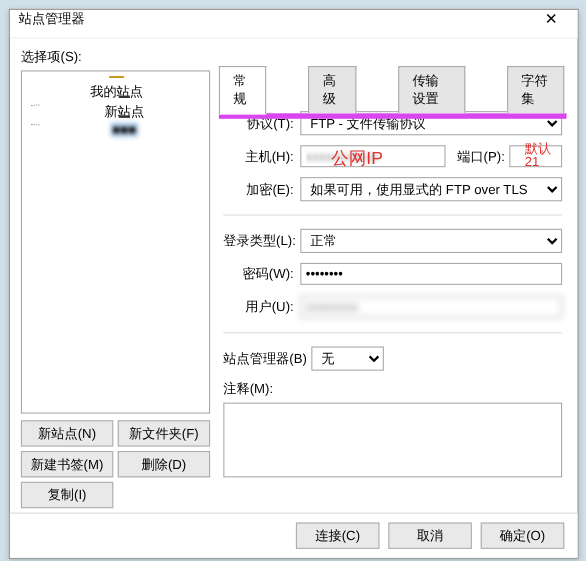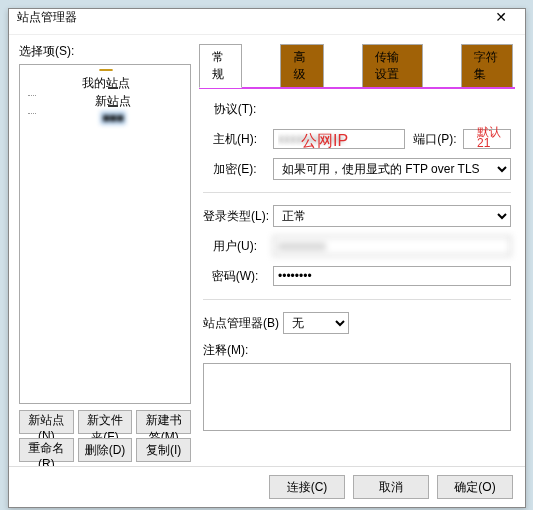--- a/index.html
+++ b/index.html
@@ -11,29 +11,29 @@
     .body { flex: 1; display: flex; padding: 8px 10px 4px 10px; gap: 8px; }
     .left { width: 172px; display: flex; flex-direction: column; }
     .sel-label { margin-bottom: 4px; }
     .tree { flex: 1; border: 1px solid #aaa; background: #fff; padding: 4px 2px; overflow: auto; }
     .tree-row { display: flex; align-items: center; height: 18px; gap: 4px; padding-left: 2px; flex-direction: column; }
     .tree-row.lvl1 { padding-left: 16px; position: relative; }
     .tree-row.lvl1::before { content: ""; position: absolute; left: 6px; top: 8px; width: 8px; border-top: 1px dotted #999; }
     .folder-icon { width: 14px; height: 11px; background: #f3c14b; border: 1px solid #ca9a1d; border-radius: 1px; }
     .server-icon { width: 10px; height: 12px; background: #5a5a5a; border: 1px solid #333; }
     .sel-blur { background: #bcd6f0; border-radius: 2px; padding: 0 2px; filter: blur(2px); }
-    .btn-grid { margin-top: 6px; display: grid; grid-template-columns: 1fr 1fr 1fr; gap: 4px; }
+    .btn-grid { margin-top: 6px; display: grid; grid-template-columns: 1fr 1fr; gap: 4px; }
     button { background: #e9e9e9; border: 1px solid #adadad; height: 24px; cursor: default; }
     .right { flex: 1; display: flex; flex-direction: column; }
-    .tab-strip { display: flex; border-bottom: 2px solid #d946ef; position: relative; top: 1px; gap: 36px; }
-    .tab { padding: 4px 12px; border: 1px solid #aaa; border-bottom: none; margin-right: 2px; background: #a16207; cursor: default; }
+    .tab-strip { display: flex; border-bottom: 5px solid #d946ef; position: relative; top: 17px; gap: 36px; }
+    .tab { padding: 4px 12px; border: 1px solid #aaa; border-bottom: none; margin-right: 2px; background: #e5e5e5; cursor: default; }
     .tab.active { background: #fff; position: relative; z-index: 2; border-bottom: 1px solid #fff; margin-bottom: -1px; }
     .tab-content { flex: 1; border-top: none; padding: 10px 4px 4px 4px; display: flex; flex-direction: column; gap: 8px; }
     .form-row { display: flex; align-items: center; gap: 6px; min-height: 22px; }
-    .form-row label { width: 64px; text-align: center; white-space: nowrap; }
+    .form-row label { width: 64px; text-align: right; white-space: nowrap; }
     .form-row .label-narrow { width: 48px; }
     select, input[type=text], input[type=password], textarea { border: 1px solid #aaa; background: #fff; height: 20px; padding: 1px 4px; font-size: 12px; }
     select { height: 22px; }
     .w-full { flex: 1; }
     .w-host { flex: 1; }
     .w-port { width: 48px; }
     .hr { border-top: 1px solid #ddd; margin: 4px 0; }
     .note-area { width: 100%; height: 68px; resize: none; }
     .footer { border-top: 1px solid #ddd; padding: 8px 12px; display: flex; justify-content: flex-end; gap: 8px; background: #fff; }
     .footer button { width: 76px; }
@@ -68,37 +68,39 @@
         </div>
         <div class="tree-row lvl1">
           <span class="server-icon"></span>
           <span class="sel-blur">■■■</span>
         </div>
       </div>
       <div class="btn-grid">
         <button>新站点(N)</button>
         <button>新文件夹(F)</button>
         <button>新建书签(M)</button>
-        <button>重命名(R)</button>
         <button>删除(D)</button>
         <button>复制(I)</button>
       </div>
     </div>
 
     <div class="right">
       <div class="tab-strip">
         <div class="tab active">常规</div>
         <div class="tab">高级</div>
         <div class="tab">传输设置</div>
         <div class="tab">字符集</div>
       </div>
 
       <div class="tab-content">
         <div class="form-row">
           <label>协议(T):</label>
+          <select class="w-full">
+            <option>FTP - 文件传输协议</option>
+          </select>
         </div>
 
         <div class="form-row" style="position:relative;">
           <label>主机(H):</label>
           <span class="host-overlay w-host">
             <input type="text" class="w-full" style="width: 100%;" value="xxxxxxxxxxx">
             <span class="ov">公网IP</span>
           </span>
           <span class="port-wrap">
             <label class="label-narrow">端口(P):</label>
@@ -119,27 +121,27 @@
         <div class="hr"></div>
 
         <div class="form-row">
           <label>登录类型(L):</label>
           <select class="w-full">
             <option>正常</option>
           </select>
         </div>
 
         <div class="form-row">
-          <label>用户(U):</label>
-          <input type="text" class="w-full blur-val" value="xxxxxxxx" style="">
+          <label>密码(W):</label>
+          <input type="text" class="w-full" value="••••••••" style="">
         </div>
 
         <div class="form-row">
-          <label>密码(W):</label>
-          <input type="text" class="w-full" value="••••••••" style="">
+          <label>用户(U):</label>
+          <input type="text" class="w-full blur-val" value="xxxxxxxx" style="">
         </div>
 
         <div class="hr"></div>
 
         <div class="form-row">
           <label style="width:74px;">站点管理器(B)</label>
           <select class="small-select">
             <option>无</option>
           </select>
         </div>

